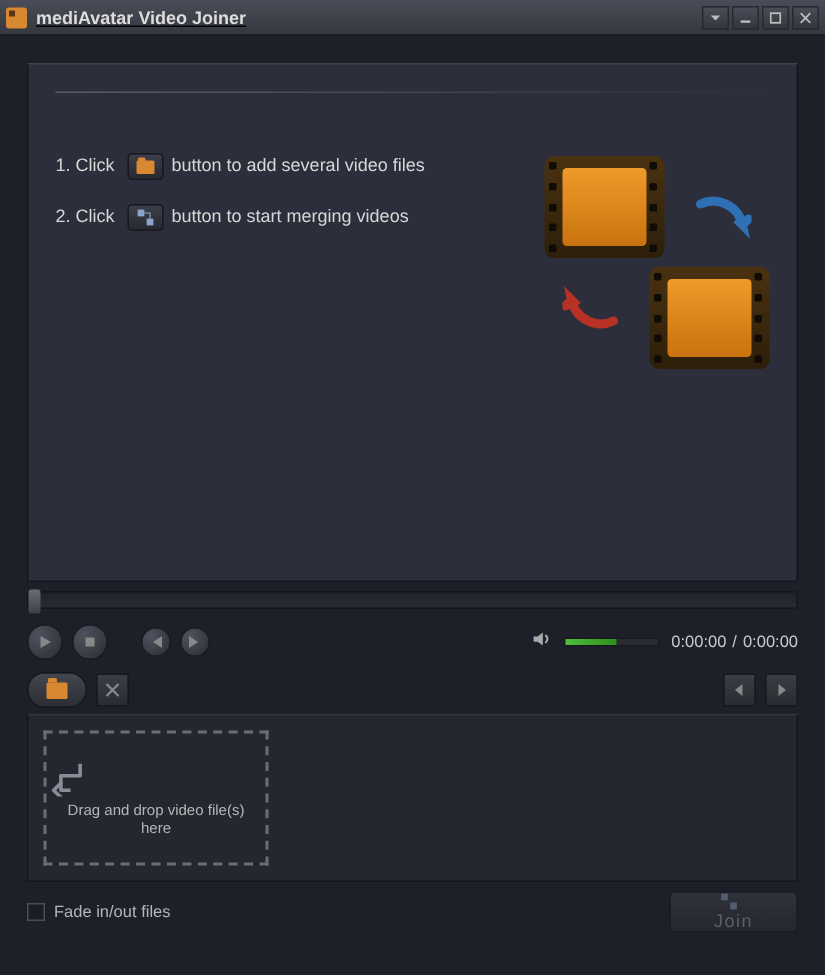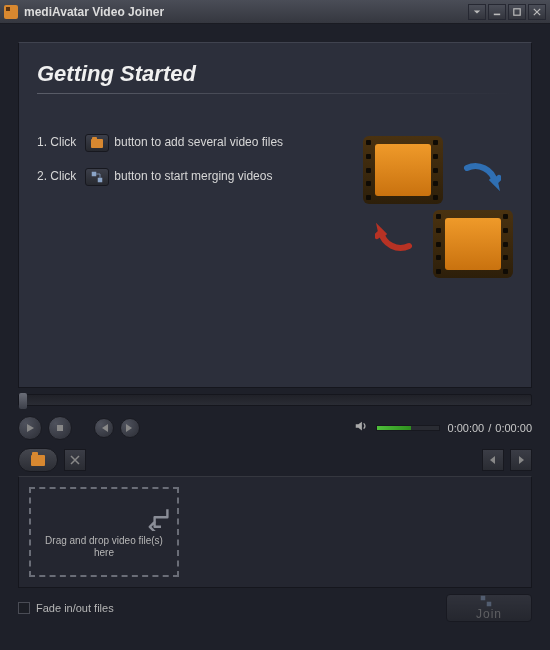--- a/index.html
+++ b/index.html
@@ -1,18 +1,18 @@
 <!DOCTYPE html>
 <html><head>
 <meta charset="utf-8">
 <style>
 * { margin: 0; padding: 0; box-sizing: border-box; }
 body { width: 550px; height: 650px; background: #1e2029; font-family: Arial, sans-serif; overflow: hidden; }
 
-.titlebar { height: 24px; background: linear-gradient(#4a4d57, #35373f); display: flex; align-items: center; padding: 0 4px; border-bottom: 1px solid #1a1b22; }
+.titlebar { height: 24px; background: linear-gradient(#4a4d57, #35373f); display: flex; align-items: center; padding: 0 4px; border-bottom: 1px solid #1a1b22; text-decoration: underline; }
 .titlebar .app-icon { width: 14px; height: 14px; background: #d88830; margin-right: 6px; border-radius: 2px; position: relative; }
 .titlebar .app-icon::before { content: ''; position: absolute; top: 2px; left: 2px; width: 4px; height: 4px; background: #5b3310; }
 .titlebar .title { color: #ddd; font-size: 12px; font-weight: bold; flex: 1; }
 .titlebar .winbtn { width: 18px; height: 16px; background: linear-gradient(#4b4e58, #33353d); margin-left: 2px; display: flex; align-items: center; justify-content: center; color: #bbb; cursor: pointer; border: 1px solid #262832; }
 .titlebar .winbtn svg { width: 8px; height: 8px; }
 
 .preview-panel { margin: 18px 18px 6px 18px; background: #2c2f3b; border: 1px solid #15161d; border-top-color: #40434f; padding: 18px; height: 346px; }
 .gs-title { color: #f0f0f0; font-size: 22px; font-weight: bold; font-style: italic; margin-bottom: 6px; }
 .gs-rule { height: 1px; background: linear-gradient(to right, #5a5d68, #2c2f3b); margin-bottom: 38px; }
 .gs-body { display: flex; }
@@ -54,21 +54,21 @@
 
 .list-toolbar { margin: 6px 18px 4px 18px; display:flex; align-items:center; }
 .pill { height: 24px; border-radius: 12px; background: linear-gradient(#45474f, #2b2d34); border:1px solid #17181f; display:flex; align-items:center; justify-content:center; padding: 0 12px; cursor:pointer; }
 .pill.folder span { width: 14px; height: 11px; background: #d88830; border-radius: 1px; position: relative; }
 .pill.folder span::before { content:''; position:absolute; top:-3px; left:1px; width:6px; height:3px; background:#d88830; border-radius:1px 1px 0 0; }
 .sqbtn { width: 22px; height: 22px; background: linear-gradient(#3b3d46, #2a2c33); border:1px solid #17181f; margin-left:6px; display:flex; align-items:center; justify-content:center; cursor:pointer; }
 .sqbtn svg { width:10px; height:10px; fill:#888; }
 .list-toolbar .spacer { flex:1; }
 
 .dropzone-wrap { margin: 4px 18px 6px 18px; height: 112px; background: #242630; border:1px solid #15161d; border-top-color:#35373f; padding: 10px; }
-.dropzone { width: 150px; height: 90px; border: 2px dashed #6a6d77; display:flex; flex-direction:column; align-items:flex-end; justify-content:center; text-align:center; }
+.dropzone { width: 150px; height: 90px; border: 2px dashed #6a6d77; display:flex; flex-direction:column; align-items:flex-start; justify-content:center; text-align:center; }
 .dropzone svg { width:32px; height:26px; fill:none; stroke:#8a8d97; stroke-width:3; margin-bottom:4px; }
 .dropzone .dz-text { color:#b6b6b6; font-size:10px; line-height:12px; padding: 0 6px; }
 
 .bottom { margin: 2px 18px 0 18px; display:flex; align-items:center; }
 .chk { width:12px; height:12px; background:#1c1e25; border:1px solid #4a4c55; margin-right:6px; cursor:pointer; }
 .chk-label { color:#b6b6b6; font-size:11px; }
 .bottom .spacer { flex:1; }
 .join-btn { width: 86px; height: 28px; background: linear-gradient(#3d3f48, #2a2c33); border:1px solid #15161d; border-radius:4px; display:flex; align-items:center; justify-content:center; cursor:pointer; opacity:0.6;flex-direction:column; }
 .join-btn svg { width:14px; height:14px; margin-right:6px; }
 .join-btn span { color:#888; font-size:12px; letter-spacing:1px; }
@@ -95,21 +95,20 @@
       </svg>
     </div>
   <div class="winbtn">
       <svg viewBox="0 0 10 10">
         <path d="M1 1 L9 9 M9 1 L1 9" stroke="#bbb" stroke-width="1.5"></path>
       </svg>
     </div>
 </div>
 
 <div class="preview-panel">
-  <div class="gs-title">Getting Started</div>
   <div class="gs-rule"></div>
   <div class="gs-body">
     <div class="gs-steps">
       <div class="gs-step">
         <span class="num">1. Click</span>
         <span class="inline-icon folder">
             <span></span>
           </span>
         <span>button to add several video files</span>
       </div>

